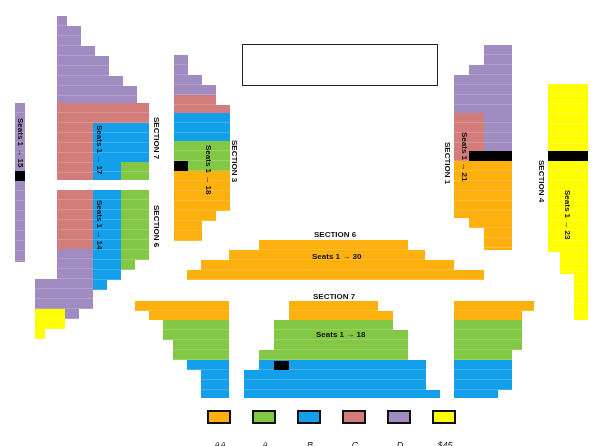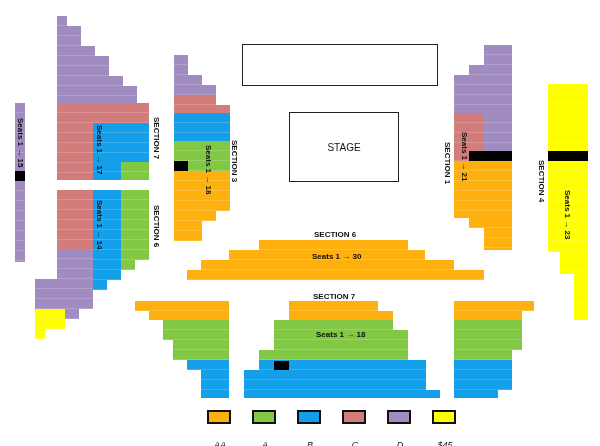--- a/index.html
+++ b/index.html
@@ -114,23 +114,20 @@
       <div class="label vert" style="left: 152px; top: 205px;">SECTION 6</div>
       <div class="label vert" style="left: 95px; top: 200px;">Seats 1 → 14</div>
       <div class="label vert" style="left: 152px; top: 117px;">SECTION 7</div>
       <div class="label vert" style="left: 95px; top: 125px;">Seats 1 → 17</div>
       <div class="label vert" style="left: 16px; top: 118px;">Seats 1 → 15</div>
     </div>
 
   <div class="title-box">
   </div>
 
-  <div class="stage">
-    <span>STAGE</span>
-  </div>
 
   <div class="legend">
     <div class="leg-item" style="left:0px">
       <div class="swatch" style="background-color: rgb(253, 176, 14);"></div>
       <div class="leg-label">AA</div>
     </div>
     <div class="leg-item" style="left:45px">
       <div class="swatch" style="background-color: rgb(130, 200, 68);"></div>
       <div class="leg-label">A</div>
     </div>

